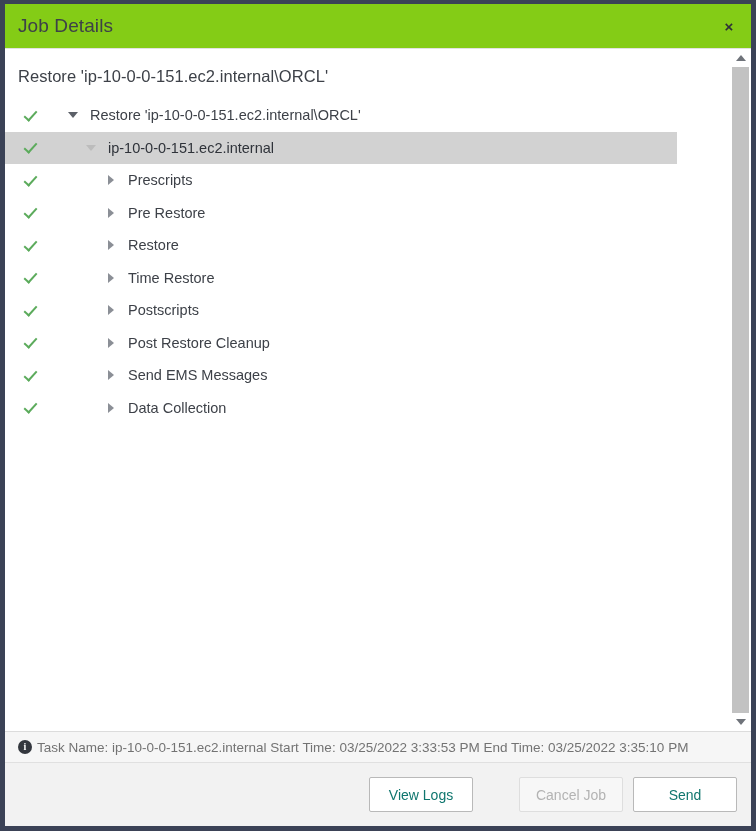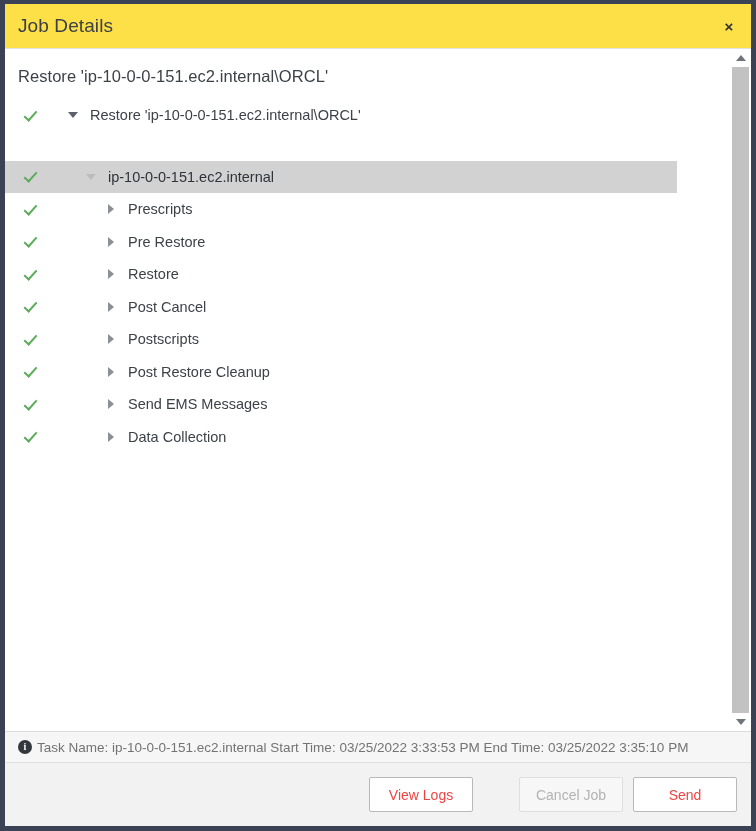--- a/index.html
+++ b/index.html
@@ -28,21 +28,21 @@
     background: #ffffff;
     display: flex;
     flex-direction: column;
   }
 
   
   .titlebar {
     position: relative;
     height: 44px;
     flex: 0 0 44px;
-    background: #fde047;
+    background: #84cc16;
     border-bottom: 1px solid #e2e2e2;
     display: flex;
     align-items: center;
   }
   .titlebar-text {
     font-size: 19px;
     color: #3d4148;
     padding-left: 13px;
     letter-spacing: 0.1px;
   }
@@ -95,21 +95,20 @@
   .tree-row {
     position: relative;
     height: 32.5px;
     display: flex;
     align-items: center;
     box-sizing: border-box;
   }
   .tree-row.selected {
     background: #d2d2d2;
     width: 672px;
-    margin-top: 29px;
   }
   .status-cell {
     width: 52px;
     flex: 0 0 52px;
     display: flex;
     align-items: center;
     justify-content: center;
   }
   .check {
     display: inline-block;
@@ -261,21 +260,21 @@
   }
   .btn {
     height: 33px;
     min-width: 74px;
     padding: 0 14px;
     background: #ffffff;
     border: 1px solid #b9b9b9;
     border-radius: 2px;
     font-family: "Liberation Sans", sans-serif;
     font-size: 14px;
-    color: #ef4444;
+    color: #0f766e;
     cursor: pointer;
     display: flex;
     align-items: center;
     justify-content: center;
   }
   .btn.disabled {
     color: #b3b3b3;
     border-color: #dedede;
     background: #f7f7f7;
     cursor: default;
@@ -342,21 +341,21 @@
             </div>
             <div class="tree-label">Restore</div>
           </div>
           <div class="tree-row lvl-2">
             <div class="status-cell">
               <span class="check"></span>
             </div>
             <div class="twisty">
               <span class="tri-right"></span>
             </div>
-            <div class="tree-label">Post Cancel</div>
+            <div class="tree-label">Time Restore</div>
           </div>
           <div class="tree-row lvl-2">
             <div class="status-cell">
               <span class="check"></span>
             </div>
             <div class="twisty">
               <span class="tri-right"></span>
             </div>
             <div class="tree-label">Postscripts</div>
           </div>

